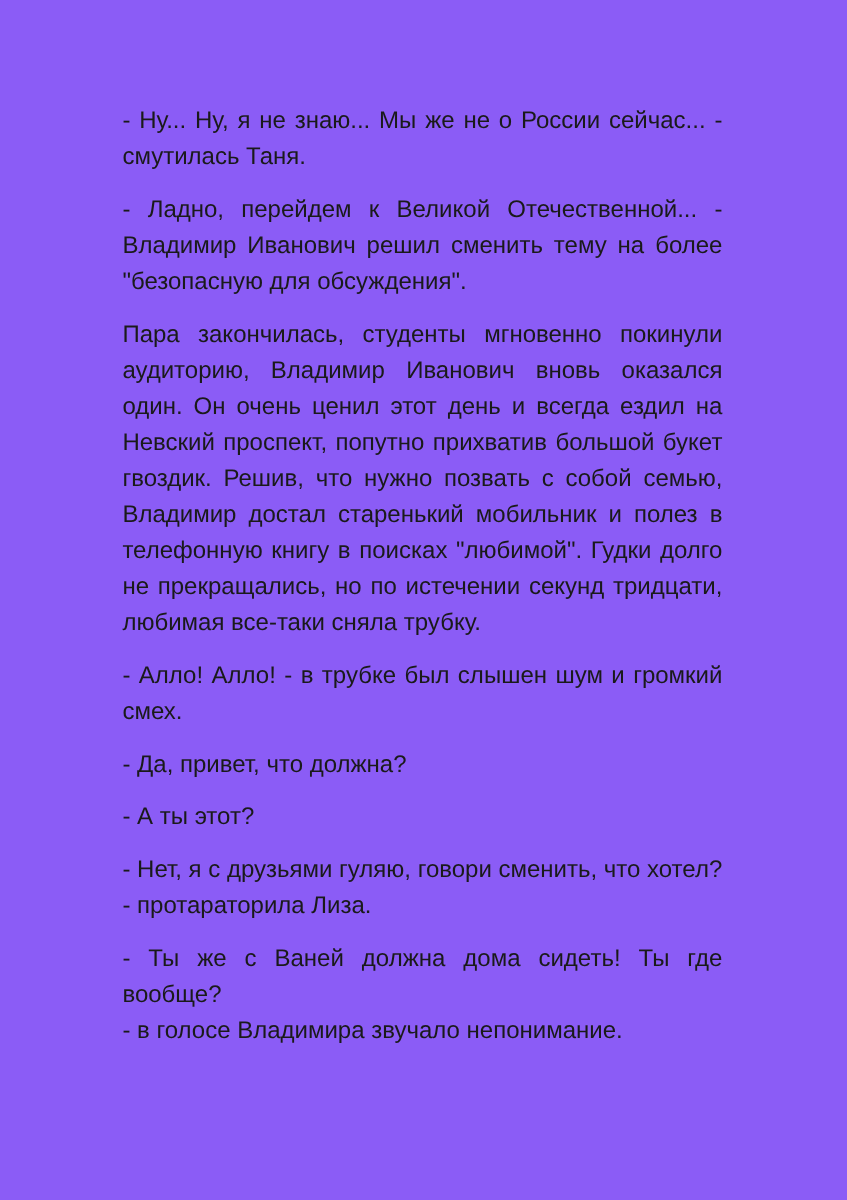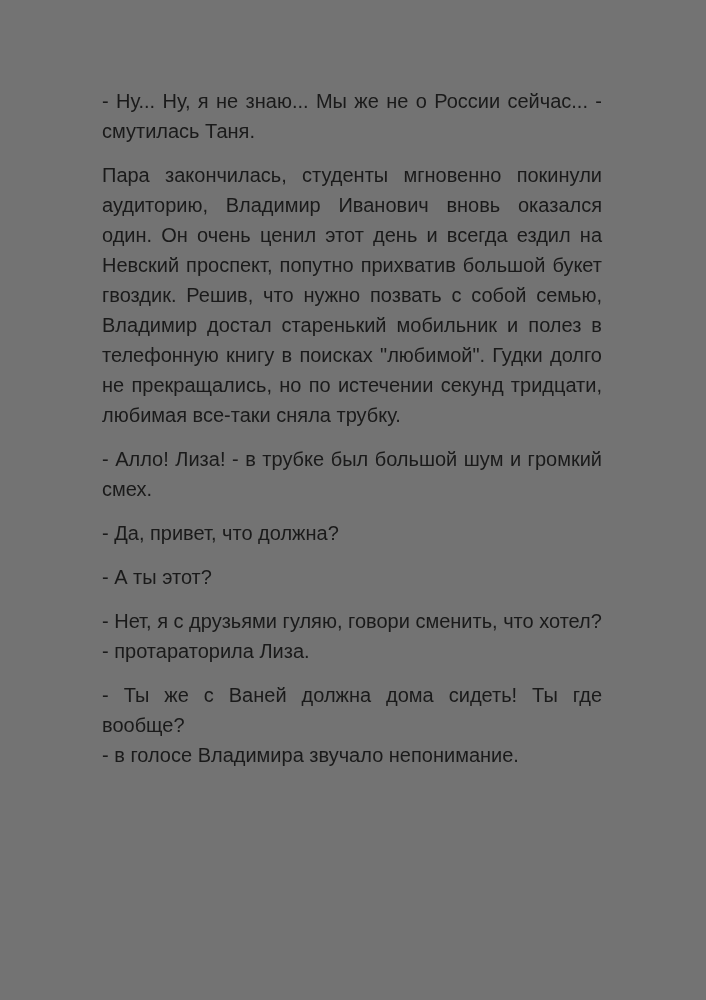--- a/index.html
+++ b/index.html
@@ -4,21 +4,21 @@
 <style>
   html, body {
     margin: 0;
     padding: 0;
     background: #ffffff;
   }
   .page {
     position: relative;
     width: 706px;
     height: 1000px;
-    background: #737373;
+    background: #8b5cf6;
     overflow: hidden;
     box-sizing: border-box;
     padding-left: 20px;
   }
   .text-column {
     position: absolute;
     left: 102px;
     top: 86px;
     width: 500px;
   }
@@ -44,25 +44,26 @@
   }
 </style>
 </head>
 <body>
 
 <div class="page">
   <div class="text-column">
 
     <p class="para dialogue">- Ну... Ну, я не знаю... Мы же не о России сейчас... - смутилась Таня.</p>
 
+    <p class="para dialogue">- Ладно, перейдем к Великой Отечественной... - Владимир Иванович решил сменить тему на более "безопасную для обсуждения".</p>
 
 
     <p class="para">Пара закончилась, студенты мгновенно покинули аудиторию, Владимир Иванович вновь оказался один. Он очень ценил этот день и всегда ездил на Невский проспект, попутно прихватив большой букет гвоздик. Решив, что нужно позвать с собой семью, Владимир достал старенький мобильник и полез в телефонную книгу в поисках "любимой". Гудки долго не прекращались, но по истечении секунд тридцати, любимая все-таки сняла трубку.</p>
 
-    <p class="para dialogue">- Алло! Лиза! - в трубке был большой шум и громкий смех.</p>
+    <p class="para dialogue">- Алло! Алло! - в трубке был слышен шум и громкий смех.</p>
 
     <p class="para dialogue">- Да, привет, что должна?</p>
 
     <p class="para dialogue">- А ты этот?</p>
 
     <p class="para dialogue">- Нет, я с друзьями гуляю, говори сменить, что хотел?
 - протараторила Лиза.</p>
 
     <p class="para dialogue">- Ты же с Ваней должна дома сидеть! Ты где вообще?
 - в голосе Владимира звучало непонимание.</p>

